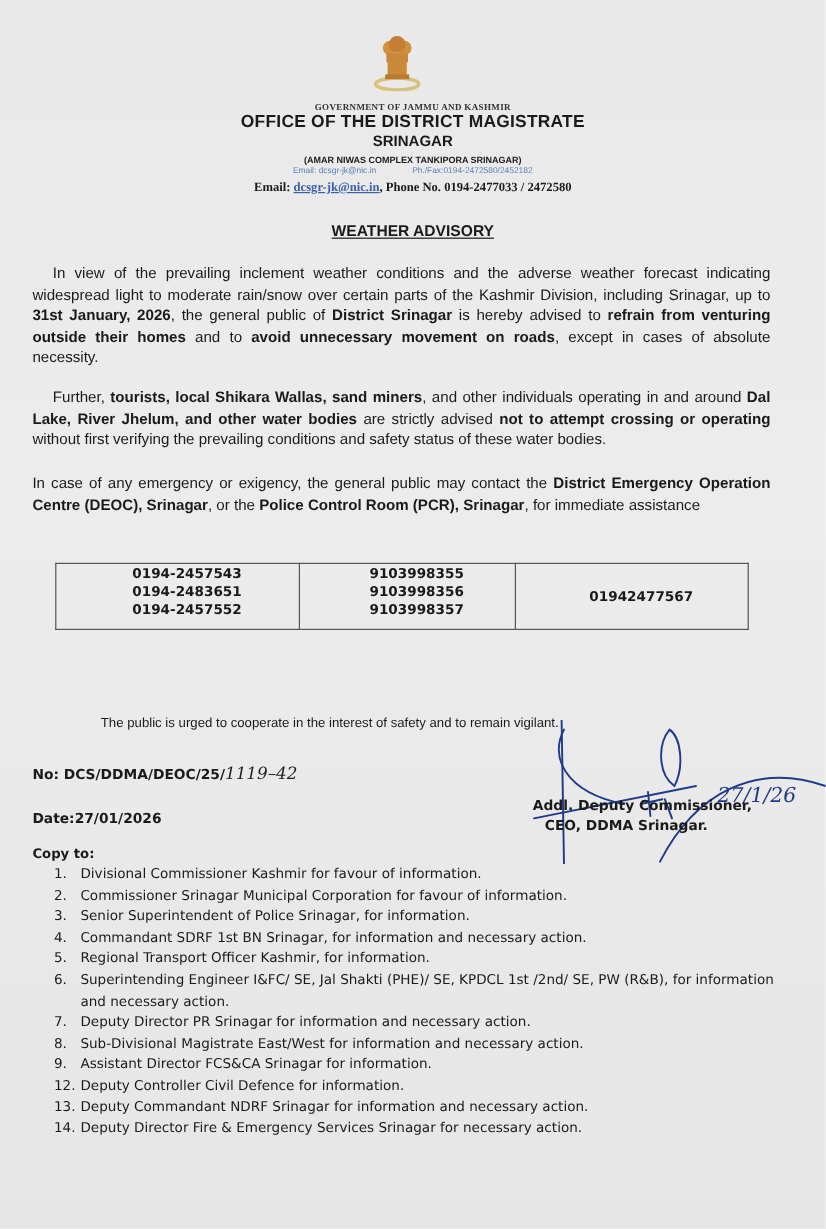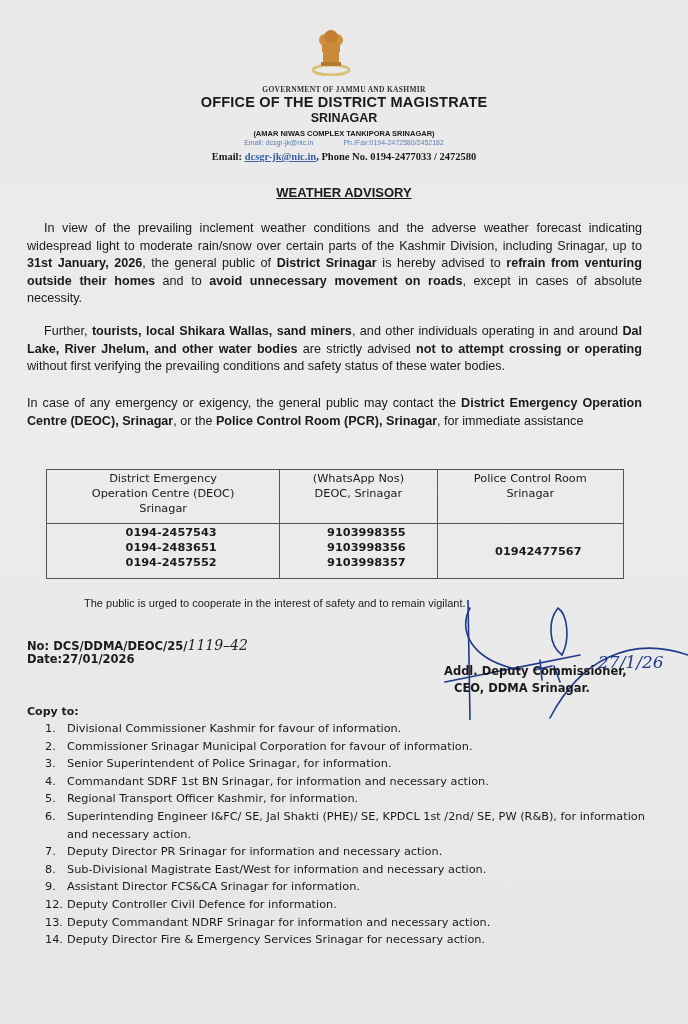--- a/index.html
+++ b/index.html
@@ -32,21 +32,21 @@
     border-collapse:collapse; font-size:11.3px; text-align:center;
     font-family:"DejaVu Sans", sans-serif;
   }
   table.contacts td { border:1px solid #555; vertical-align:top; padding:1px 2px; line-height:15px; }
   table.contacts tr.head td { height:51px; }
   table.contacts tr.body td { height:52px; font-weight:bold;padding-left:18px; }
   table.contacts tr.body td.mid { vertical-align:middle; }
   .urge { position:absolute; top:597px; left:44px; font-size:11px;margin-left:40px; }
   .refno { position:absolute; top:637px; left:27px; font-size:11.5px; font-weight:bold; font-family:"DejaVu Sans", sans-serif; }
   .refno .hand { font-family:"DejaVu Serif", serif; font-weight:normal; font-style:italic; font-size:14px; color:#222; }
-  .date { position:absolute; top:652px; left:27px; font-size:11.5px; font-weight:bold; font-family:"DejaVu Sans", sans-serif;text-align:center; }
+  .date { position:absolute; top:675px; left:27px; font-size:11.5px; font-weight:bold; font-family:"DejaVu Sans", sans-serif;text-align:center; }
   .sig-lines { position:absolute; top:663px; left:444px; font-size:11.5px; font-weight:bold; font-family:"DejaVu Sans", sans-serif; line-height:17px; }
   .sig-lines .l2 { padding-left:10px; }
   .signature { position:absolute; left:430px; top:600px; width:258px; height:120px; }
   .copyto { position:absolute; top:705px; left:27px; font-size:11px; font-weight:bold; font-family:"DejaVu Sans", sans-serif; }
   ol.cc { position:absolute; top:720px; left:45px; margin:0; padding:0; list-style:none; width:600px; font-family:"DejaVu Sans", sans-serif; font-size:11.3px; line-height:17.6px; }
   ol.cc li { display:flex; }
   ol.cc li .num { width:22px; flex:none; }
   ol.cc li .txt { flex:1; }
 </style>
 </head>
@@ -83,35 +83,20 @@
 <div class="para p2">
   <span>Further, </span><b>tourists, local Shikara Wallas, sand miners</b><span>, and other individuals operating in and around </span><b>Dal Lake, River Jhelum, and other water bodies</b><span> are strictly advised </span><b>not to attempt crossing or operating</b><span> without first verifying the prevailing conditions and safety status of these water bodies.</span>
 </div>
 
 <div class="para p3">
   <span>In case of any emergency or exigency, the general public may contact the </span><b>District Emergency Operation Centre (DEOC), Srinagar</b><span>, or the </span><b>Police Control Room (PCR), Srinagar</b><span>, for immediate assistance</span>
 </div>
 
 <table class="contacts">
   <tbody>
-      <tr class="head">
-    <td>
-      <div>District Emergency</div>
-      <div>Operation Centre (DEOC)</div>
-      <div>Srinagar</div>
-    </td>
-    <td>
-      <div>(WhatsApp Nos)</div>
-      <div>DEOC, Srinagar</div>
-    </td>
-    <td>
-      <div>Police Control Room</div>
-      <div>Srinagar</div>
-    </td>
-  </tr>
   <tr class="body">
     <td>
       <div>0194-2457543</div>
       <div>0194-2483651</div>
       <div>0194-2457552</div>
     </td>
     <td>
       <div>9103998355</div>
       <div>9103998356</div>
       <div>9103998357</div>

